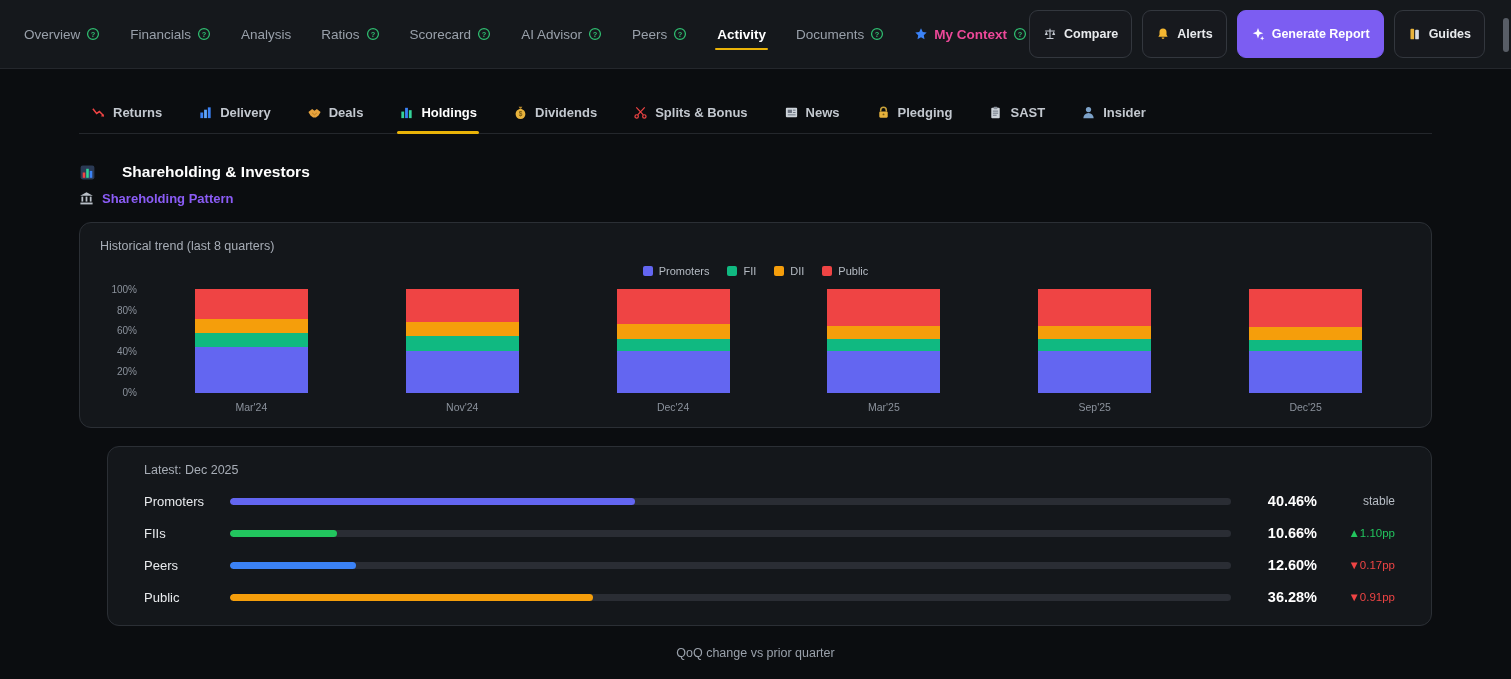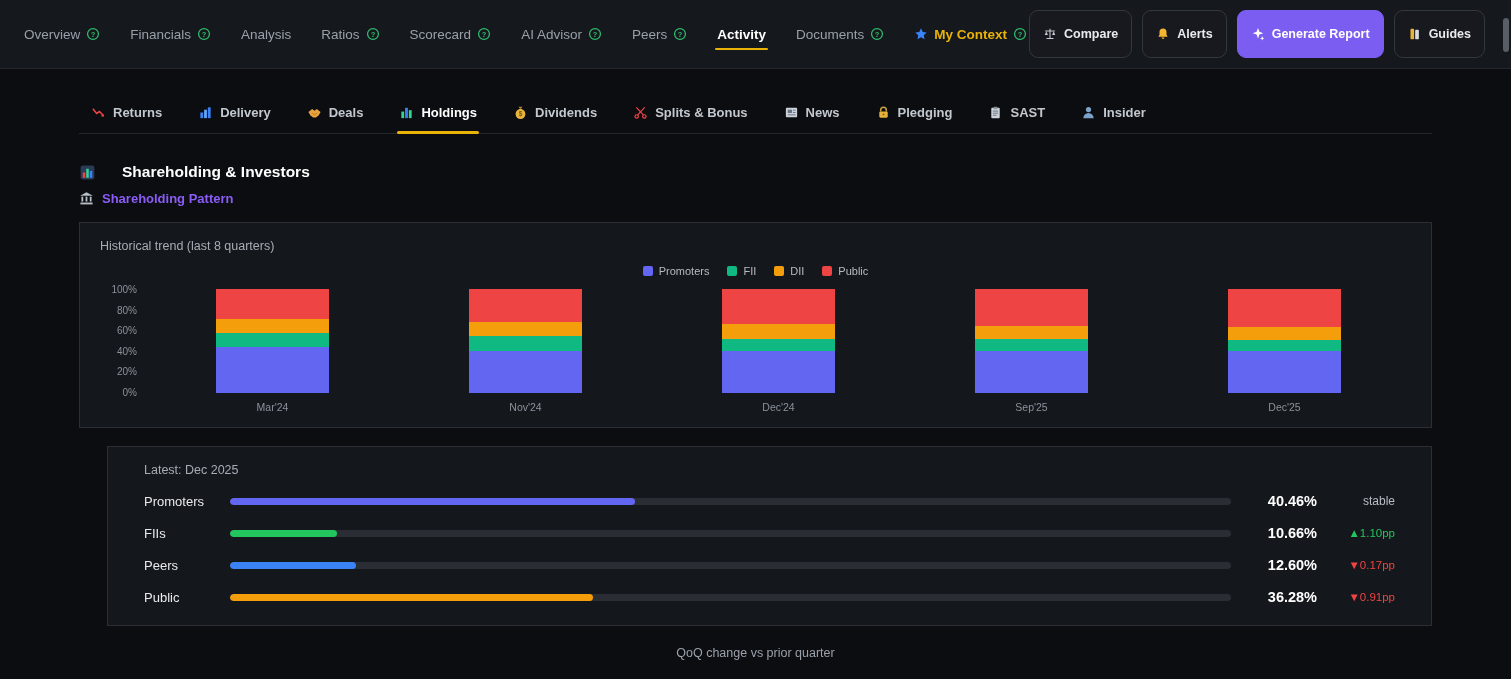--- a/index.html
+++ b/index.html
@@ -19,21 +19,21 @@
   .nav-items { display:flex; align-items:center; gap:30px; height:100%; }
   .nav-item {
     display:flex; align-items:center; gap:6px; height:100%;
     font-size:13.5px; color:#99a0aa; cursor:pointer; position:relative; white-space:nowrap;
   }
   .nav-item.active { color:#ffffff; font-weight:bold; }
   .nav-item.active::after {
     content:""; position:absolute; left:-2px; right:-2px; bottom:18px;
     height:2.5px; background:#eab308; border-radius:2px;
   }
-  .nav-item.context { color:#eab308; font-weight:bold;text-align:right; }
+  .nav-item.context { color:#ec4899; font-weight:bold;text-align:right; }
   .actions { display:flex; align-items:center; gap:10px; }
   .action-btn {
     display:inline-flex; align-items:center; gap:7px; height:48px; padding:0 13px;
     background:#17191e; border:1px solid #33373e; border-radius:9px;
     color:#e8eaed; font-size:12.5px; font-weight:bold; cursor:pointer; white-space:nowrap;
     font-family:"Liberation Sans", sans-serif;
   }
   .action-btn.primary { background:#7c5df2; border-color:#7c5df2; color:#ffffff; }
   .scroll-thumb {
     position:absolute; top:18px; right:2px; width:6px; height:34px;
@@ -53,21 +53,21 @@
   }
   .tab.active { color:#ffffff; }
   .tab.active::after {
     content:""; position:absolute; left:0; right:0; bottom:-1px;
     height:3px; background:#eab308; border-radius:2px;
   }
   .section-head { margin-top:29px; }
   .section-title { display:flex; align-items:center; gap:26px; font-size:15.5px; font-weight:bold; color:#ffffff; }
   .section-sub { display:flex; align-items:center; gap:8px; font-size:13px; font-weight:bold; color:#8b5cf6; margin-top:10px; }
   
-  .card { background:#14171b; border:1px solid #2b2f35; border-radius:0; }
+  .card { background:#14171b; border:1px solid #2b2f35; border-radius:12px; }
   .chart-card { margin-top:16px; padding:16px 20px 14px; }
   .card-title { font-size:12.5px; color:#a7adb6; }
   .legend { display:flex; justify-content:center; align-items:center; gap:18px; margin-top:12px; }
   .legend-item { display:flex; align-items:center; gap:6px; font-size:11px; color:#b6bcc4; cursor:pointer; }
   .swatch { width:10px; height:10px; border-radius:2px; display:inline-block; }
   .chart { display:flex; margin-top:12px; }
   .y-axis {
     width:46px; height:114px; margin-top:-5px; padding-right:9px;
     display:flex; flex-direction:column; justify-content:space-between; align-items:flex-end;
     font-size:10px; color:#8b929c;
@@ -411,20 +411,29 @@
             </div>
             <div class="x-label">Dec'24</div>
           </div>
           <div class="slot">
             <div class="bar">
               <div class="seg" style="height: 40.5%; background: rgb(99, 102, 241);"></div>
               <div class="seg" style="height: 11%; background: rgb(16, 185, 129);"></div>
               <div class="seg" style="height: 12.5%; background: rgb(245, 158, 11);"></div>
               <div class="seg" style="height: 36%; background: rgb(239, 68, 68);"></div>
             </div>
+            <div class="x-label">Mar'25</div>
+          </div>
+          <div class="slot">
+            <div class="bar">
+              <div class="seg" style="height: 40.5%; background: rgb(99, 102, 241);"></div>
+              <div class="seg" style="height: 11%; background: rgb(16, 185, 129);"></div>
+              <div class="seg" style="height: 12.5%; background: rgb(245, 158, 11);"></div>
+              <div class="seg" style="height: 36%; background: rgb(239, 68, 68);"></div>
+            </div>
             <div class="x-label">Sep'25</div>
           </div>
           <div class="slot">
             <div class="bar">
               <div class="seg" style="height: 40.46%; background: rgb(99, 102, 241);"></div>
               <div class="seg" style="height: 10.66%; background: rgb(16, 185, 129);"></div>
               <div class="seg" style="height: 12.6%; background: rgb(245, 158, 11);"></div>
               <div class="seg" style="height: 36.28%; background: rgb(239, 68, 68);"></div>
             </div>
             <div class="x-label">Dec'25</div>

